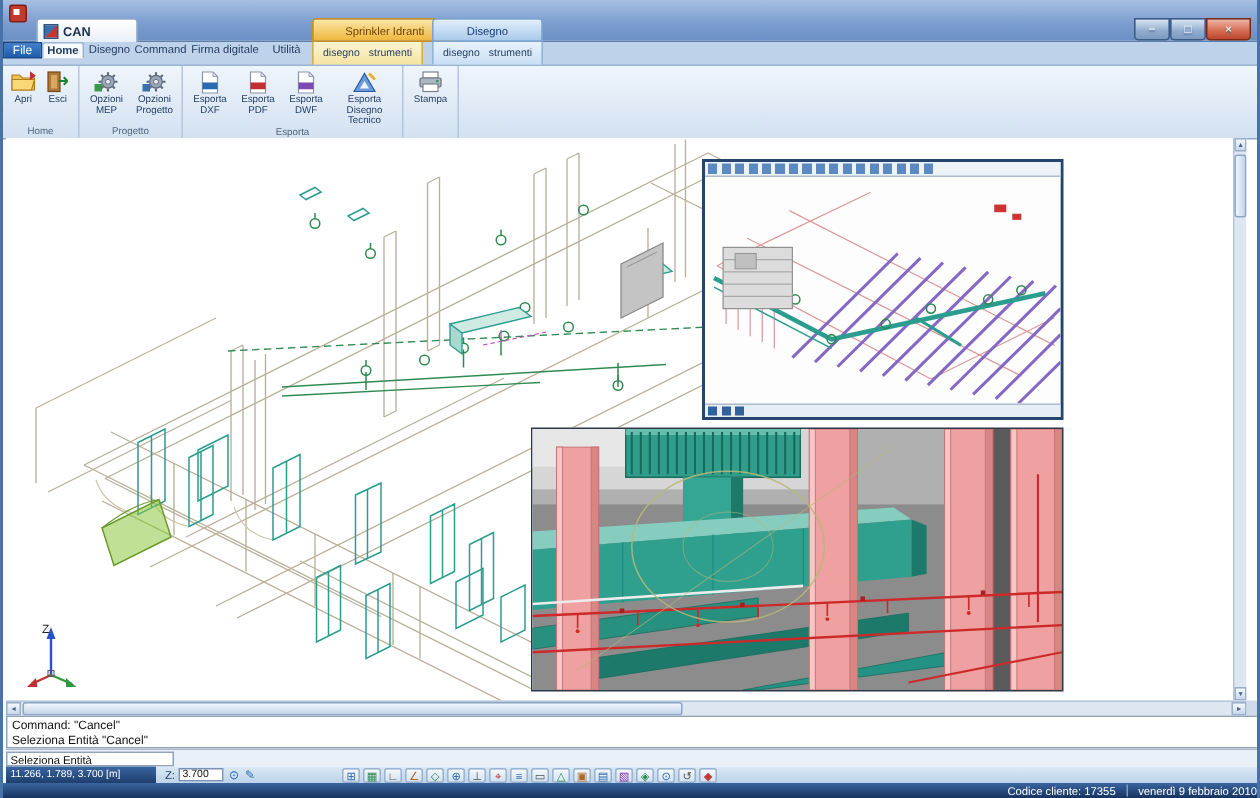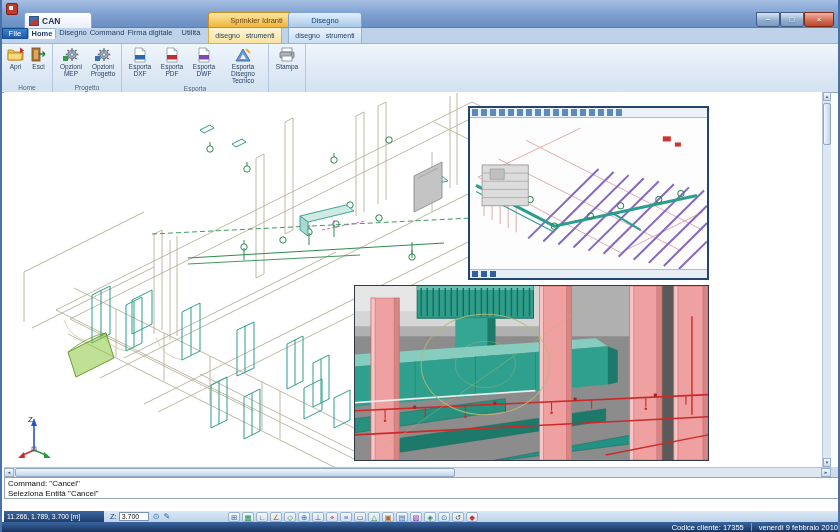--- a/index.html
+++ b/index.html
@@ -504,20 +504,23 @@
     <div class="sb-btn sb-left">◄</div>
     <div class="sb-thumb"></div>
     <div class="sb-btn sb-right">►</div>
   </div>
   <div class="scroll-corner"></div>
 
   <div class="cmdwin">
     <div>Command: "Cancel"</div>
     <div>Seleziona Entità "Cancel"</div>
   </div>
+  <div class="cmdprompt">
+    <div class="prompt-field">Seleziona Entità</div>
+  </div>
 
   <div class="statusrow">
     <div class="coords">11.266, 1.789, 3.700 [m]</div>
     <span class="zlabel">Z:</span>
     <div class="zfield">3.700</div>
     <span class="mini-ico">⊙</span>
     <span class="mini-ico">✎</span>
     <div class="toggles">
       <span class="tgl" style="color: rgb(58, 111, 176);">⊞</span>
       <span class="tgl" style="color: rgb(45, 138, 78);">▦</span>

